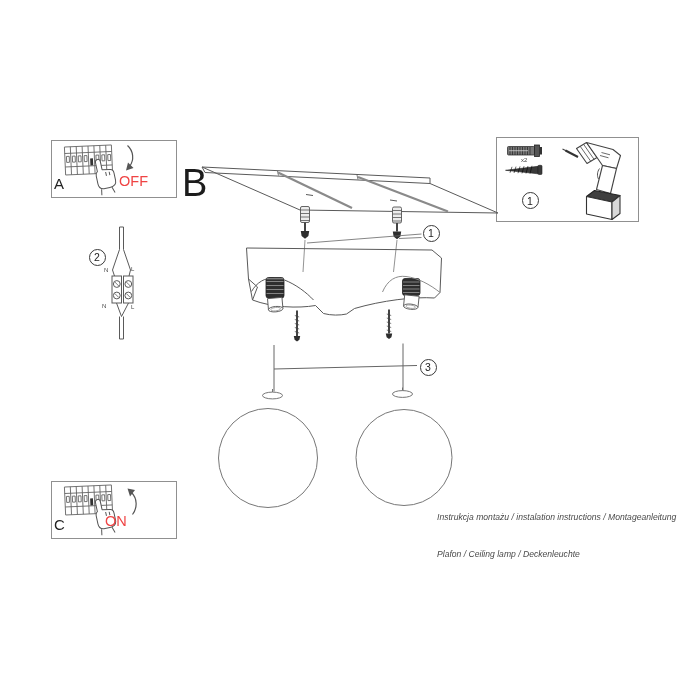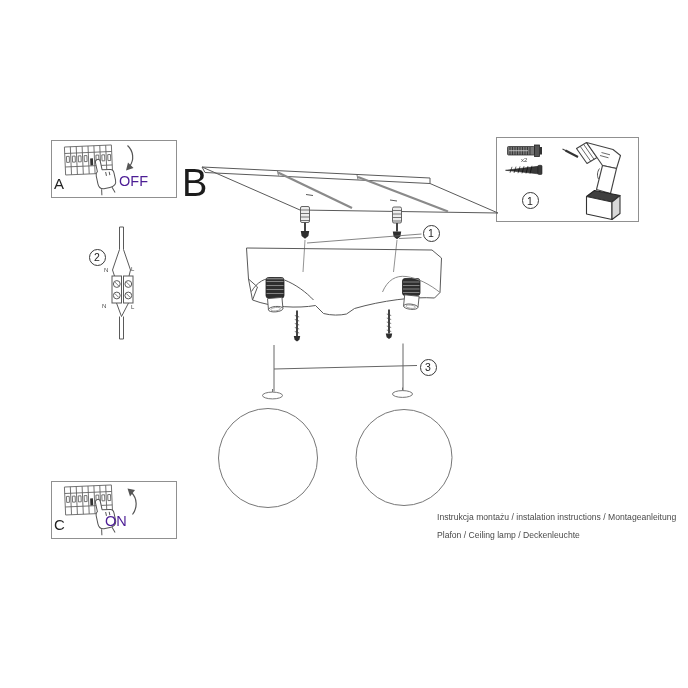--- a/index.html
+++ b/index.html
@@ -8,25 +8,25 @@
     font-family:"Liberation Sans","DejaVu Sans",sans-serif;overflow:hidden;
   }
   .frame{position:absolute;border:1px solid #909090;background:#fff;box-sizing:border-box;}
   .lbl{position:absolute;color:#222;line-height:1;}
   .badge{
     position:absolute;width:17px;height:17px;border:1.2px solid #3a3a3a;border-radius:50%;
     display:flex;align-items:center;justify-content:center;font-size:10.5px;color:#222;
     background:#fff;box-sizing:border-box;
   }
   .tiny{position:absolute;font-size:6px;color:#444;line-height:1;}
-  .footer-line{position:absolute;left:437px;font-size:8.6px;color:#4a4a4a;white-space:nowrap;line-height:1;}
+  .footer-line{position:absolute;left:437px;font-size:8.6px;color:#4a4a4a;white-space:nowrap;line-height:1;font-style:italic;}
   svg{position:absolute;left:0;top:0;pointer-events:none;}
   .letterB{position:absolute;left:182px;top:164px;font-size:38px;color:#1c1c1c;line-height:1;}
   .stepL{font-size:15px;}
-  .swTxt{font-size:14.5px;color:#4c1d95;}
+  .swTxt{font-size:14.5px;color:#ef4444;}
 </style>
 </head>
 <body>
 
 <div class="page">
 
   <div class="frame" style="left:51px;top:140px;width:126px;height:58px;"></div>
   <div class="frame" style="left:51px;top:481px;width:126px;height:58px;"></div>
   <div class="frame" style="left:496px;top:137px;width:143px;height:85px;"></div>
 
@@ -222,15 +222,15 @@
   <div class="badge" style="left:422.5px;top:224.5px;">1</div>
   <div class="badge" style="left:88.5px;top:248.5px;">2</div>
   <div class="badge" style="left:419.5px;top:358.5px;">3</div>
 
   <div class="tiny" style="left:104px;top:267px;">N</div>
   <div class="tiny" style="left:131px;top:266px;">L</div>
   <div class="tiny" style="left:102px;top:303px;">N</div>
   <div class="tiny" style="left:131px;top:304px;">L</div>
 
   <div class="footer-line" style="top:513px;">Instrukcja montażu / instalation instructions / Montageanleitung</div>
-  <div class="footer-line" style="top:531px;text-align:center;">Plafon / Ceiling lamp / Deckenleuchte</div>
+  <div class="footer-line" style="top:550px;text-align:center;">Plafon / Ceiling lamp / Deckenleuchte</div>
 
 </div>
 
 </body></html>

